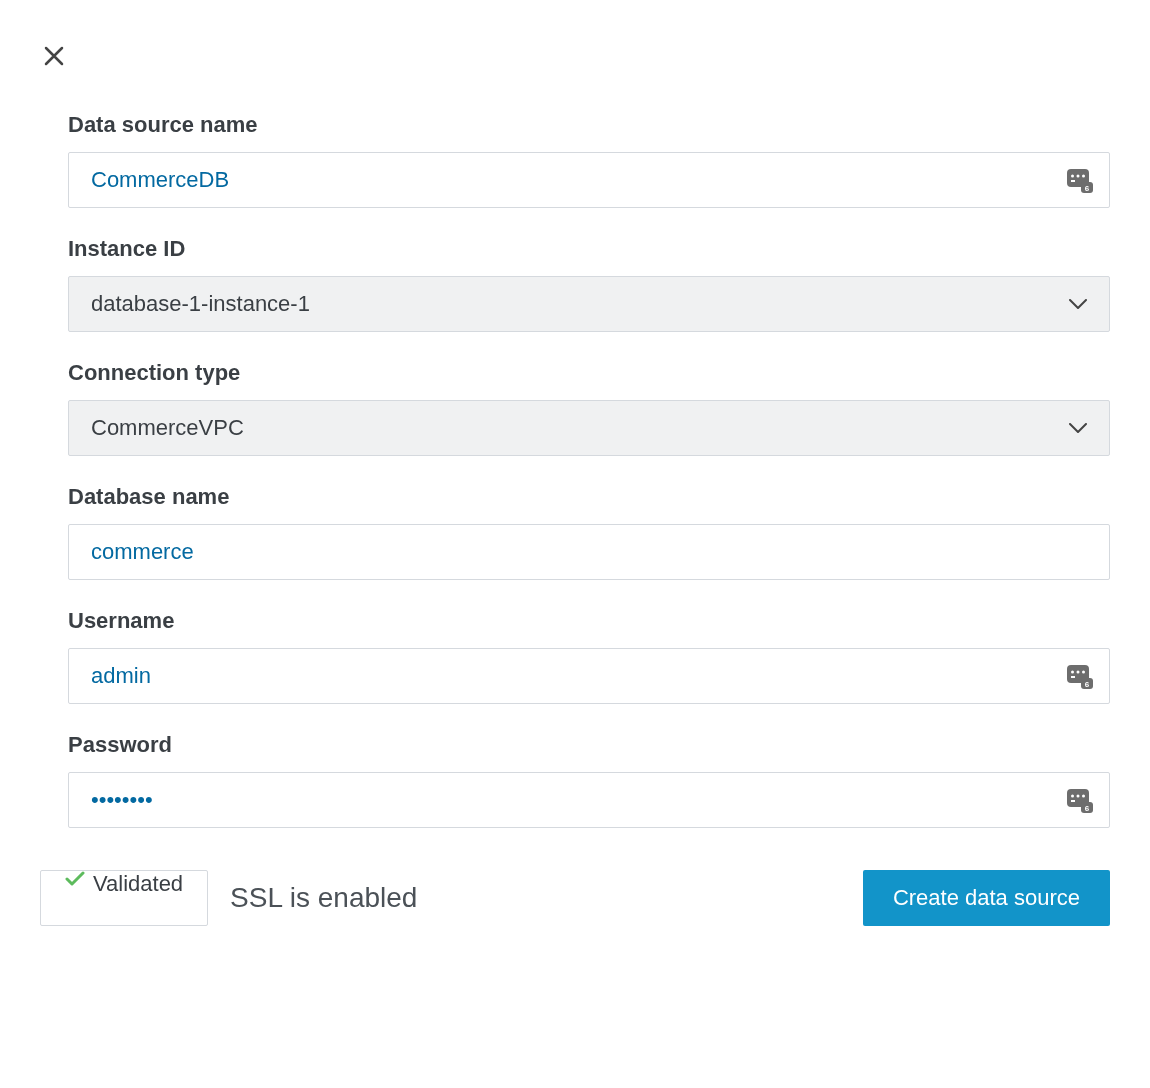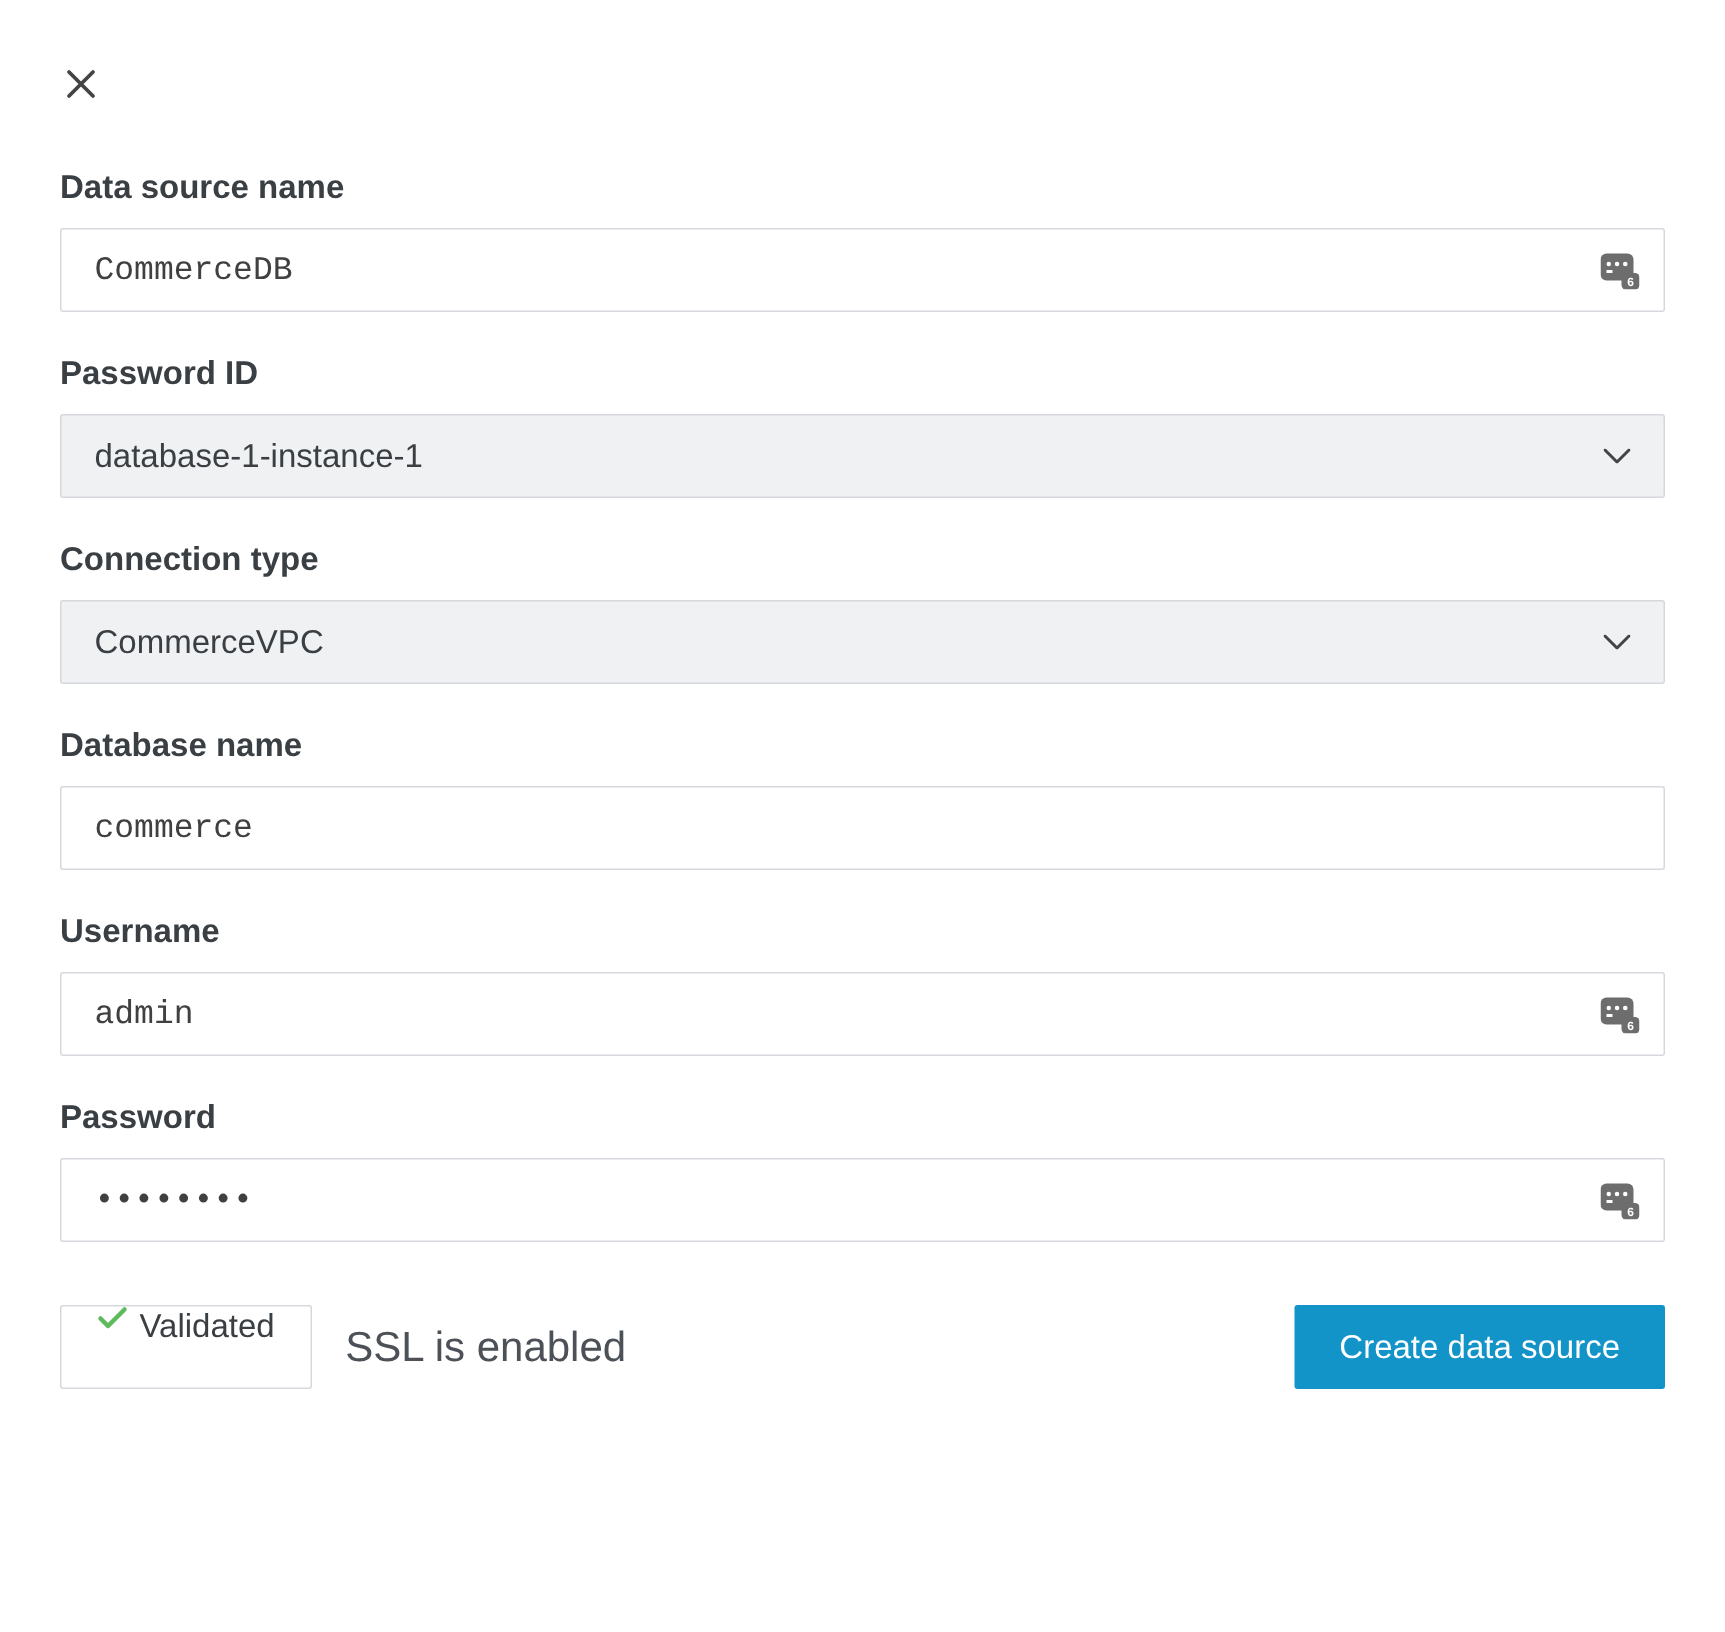--- a/index.html
+++ b/index.html
@@ -24,20 +24,21 @@
     .close-btn {
       font-size: 26px;
       line-height: 1;
       color: #444;
       cursor: pointer;
       padding: 4px;
       user-select: none;
     }
     .field-group {
       margin-bottom: 28px;
+      margin-left: 28px;
     }
     .field-label {
       font-size: 22px;
       font-weight: 700;
       color: #3a3f44;
       margin-bottom: 14px;
       display: block;
     }
     .text-input, .select-control {
       width: 100%;
@@ -53,23 +54,23 @@
     }
     .text-input {
       background: #ffffff;
     }
     .text-input input {
       border: none;
       outline: none;
       width: 100%;
       height: 100%;
       font-size: 22px;
-      color: #404040;
+      color: #0369a1;
       background: transparent;
-      font-family: Liberation Mono, monospace;
+      font-family: Liberation Sans, sans-serif;
     }
     .select-control {
       background: #f0f1f2;
       cursor: pointer;
       justify-content: space-between;
     }
     .select-value {
       color: #3a3f44;
     }
     .chevron {
@@ -147,21 +148,21 @@
           <circle cx="16.5" cy="9" r="1.5" fill="#fff"></circle>
           <rect x="4" y="13" width="4" height="2" fill="#fff"></rect>
           <rect x="14" y="15" width="12" height="11" rx="3" fill="#6d6d6d"></rect>
           <text x="20" y="23.5" font-size="8" fill="#fff" text-anchor="middle" font-family="Arial" font-weight="bold">6</text>
         </svg>
     </span>
   </div>
 </div>
 
 <div class="field-group">
-  <label class="field-label">Password ID</label>
+  <label class="field-label">Instance ID</label>
   <div class="select-control">
     <span class="select-value">database-1-instance-1</span>
     <span class="chevron">
       <svg width="18" height="10" viewBox="0 0 18 10">
           <path d="M1 1 L9 9 L17 1" stroke="#444" stroke-width="2" fill="none" stroke-linecap="round" stroke-linejoin="round"></path>
         </svg>
     </span>
   </div>
 </div>
 

